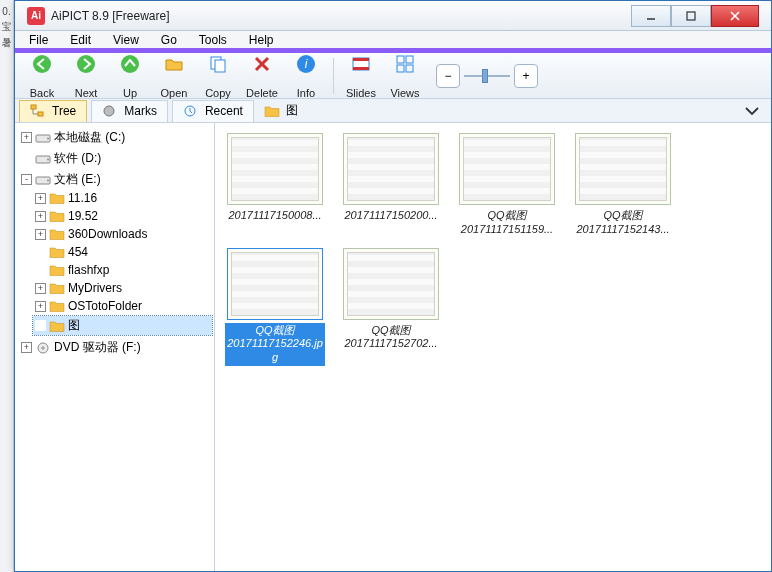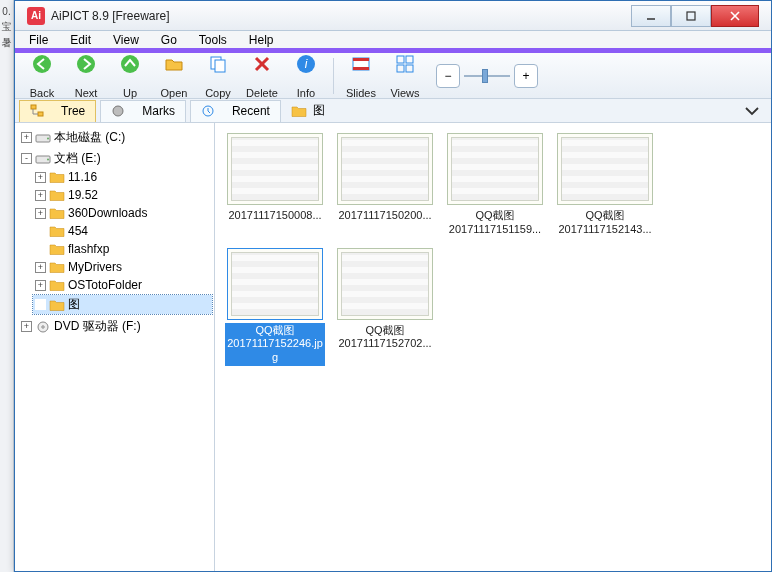--- a/index.html
+++ b/index.html
@@ -24,42 +24,42 @@
 .toolbtn .ico { width: 22px; height: 22px; display:flex; align-items:center; justify-content:center; }
 .toolbtn .lbl { font-size: 11px; color:#222; margin-top: 12px; }
 .toolsep { width:1px; height:36px; background:#c8d3e0; margin:0 4px; }
 .stepper { display:flex; align-items:center; gap:4px; margin-left: 8px; }
 .stepper .box { width: 24px; height:24px; border:1px solid #9fb5cc; border-radius:4px; background:#fff; display:flex; align-items:center; justify-content:center; cursor:pointer; }
 .stepper .track { width: 46px; height: 8px; display:flex; align-items:center; }
 .stepper .track .bar { flex:1; height:2px; background:#9fb5cc; position:relative; }
 .stepper .track .thumb { position:absolute; left: 18px; top:-6px; width:6px; height:14px; background:#7aa8d8; border:1px solid #5a88b8; }
 
 .tabs { height: 24px; background: #eef3f9; border-bottom: 1px solid #c7d3e0; display:flex; align-items:center; padding: 0 4px; gap:4px; }
-.tab { height: 22px; display:flex; align-items:center; gap:17px; padding: 0 10px; border:1px solid #c7d3e0; border-bottom:none; background:#f6fafd; cursor:pointer; }
+.tab { height: 22px; display:flex; align-items:center; gap:8px; padding: 0 10px; border:1px solid #c7d3e0; border-bottom:none; background:#f6fafd; cursor:pointer; }
 .tab.active { background:#fff4cc; border-color:#e0c060; }
 .tab .ticon { width:14px; height:14px; }
 .addressbar { flex:1; display:flex; align-items:center; gap:6px; padding:0 6px; }
 .addressbar .fld { width:16px; height:14px; }
 .addressbar .drop { margin-left:auto; width:18px; height:18px; display:flex; align-items:center; justify-content:center; cursor:pointer; }
 
 .content { flex:1; display:flex; overflow:hidden; }
 .tree { width: 200px; border-right: 1px solid #c7d3e0; background:#fff; padding: 4px 2px; overflow:auto; }
 .tree ul { list-style:none; padding-left: 14px; }
 .tree > ul { padding-left: 2px; }
 .tree li { padding: 1px 0; white-space: nowrap; }
 .node { display:flex; align-items:center; gap:3px; cursor:pointer; padding:1px 2px; }
 .node .twisty { width:11px; height:11px; border:1px solid #888; display:flex; align-items:center; justify-content:center; font-size:9px; line-height:1; color:#444; background:#fff; }
 .node .twisty.blank { border:none; }
 .node .nicon { width:16px; height:14px; display:flex; align-items:center; justify-content:center; }
 .node.selected { background:#cde6ff; outline:1px dotted #5a88b8; }
 .folder-ico { fill:#f7c244; stroke:#c68a10; stroke-width:0.5; }
 .drive-ico rect { fill:#e8e8e8; stroke:#888; }
 .dvd-ico circle { fill:#eee; stroke:#888; }
 
-.thumbs { flex:1; background:#fff; padding: 10px; overflow:auto; display:flex; flex-wrap:wrap; align-content:flex-start; gap: 10px 10px; }
+.thumbs { flex:1; background:#fff; padding: 10px; overflow:auto; display:flex; flex-wrap:wrap; align-content:flex-start; gap: 10px 16px; font-style: italic; }
 .thumb { width: 100px; display:flex; flex-direction:column; align-items:center; cursor:pointer; }
 .thumb .frame { width: 96px; height: 72px; border:1px solid #b6c6ab; background:#fdfdf7; display:flex; align-items:center; justify-content:center; padding:3px; }
 .thumb .frame .inner { width:100%; height:100%; background: repeating-linear-gradient(0deg,#f0f0f0,#f0f0f0 6px,#fafafa 6px,#fafafa 12px); border:1px solid #d0d4c8; }
 .thumb .cap { text-align:center; font-size:11px; color:#222; margin-top:3px; line-height:1.25; width: 100px; word-break:break-all; padding:1px 2px; }
 .thumb.selected .frame { border-color:#2f8ae6; }
 .thumb.selected .cap { background:#2f8ae6; color:#fff; }
 
 .left-gutter { position:absolute; left:0; top:0; width:14px; height:100%; background:#f0f2f5; border-right:1px solid #c7d3e0; display:flex; flex-direction:column; align-items:center; padding-top:6px; gap:6px; }
 .left-gutter .g { width:10px; height:10px; color:#444; font-size:10px; display:flex; align-items:center; justify-content:center; }
 </style>
@@ -249,20 +249,32 @@
                 <svg viewBox="0 0 16 14" class="drive-ico">
                   <rect x="1" y="4" width="14" height="7" rx="1"></rect>
                   <circle cx="13" cy="7.5" r="1" fill="#6a6"></circle>
                 </svg>
               </span>
               <span>本地磁盘 (C:)</span>
             </div>
           </li>
           <li>
             <div class="node">
+              <span class="twisty blank"></span>
+              <span class="nicon">
+                <svg viewBox="0 0 16 14" class="drive-ico">
+                  <rect x="1" y="4" width="14" height="7" rx="1"></rect>
+                  <circle cx="13" cy="7.5" r="1" fill="#6a6"></circle>
+                </svg>
+              </span>
+              <span>软件 (D:)</span>
+            </div>
+          </li>
+          <li>
+            <div class="node">
               <span class="twisty">-</span>
               <span class="nicon">
                 <svg viewBox="0 0 16 14" class="drive-ico">
                   <rect x="1" y="4" width="14" height="7" rx="1"></rect>
                   <circle cx="13" cy="7.5" r="1" fill="#6a6"></circle>
                 </svg>
               </span>
               <span>文档 (E:)</span>
             </div>
             <ul>

